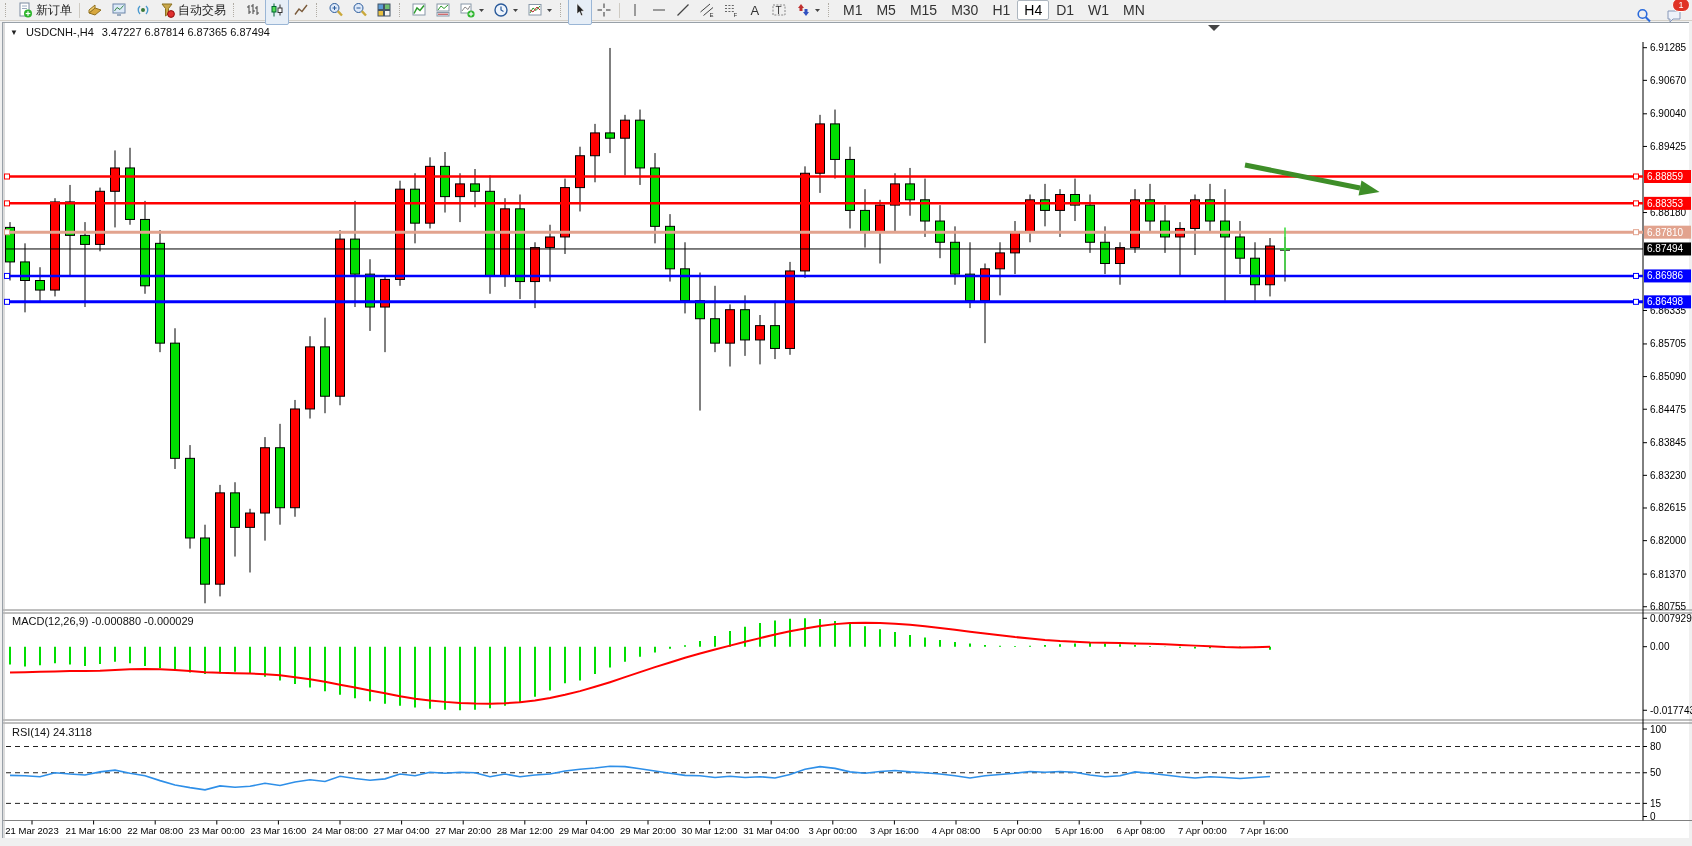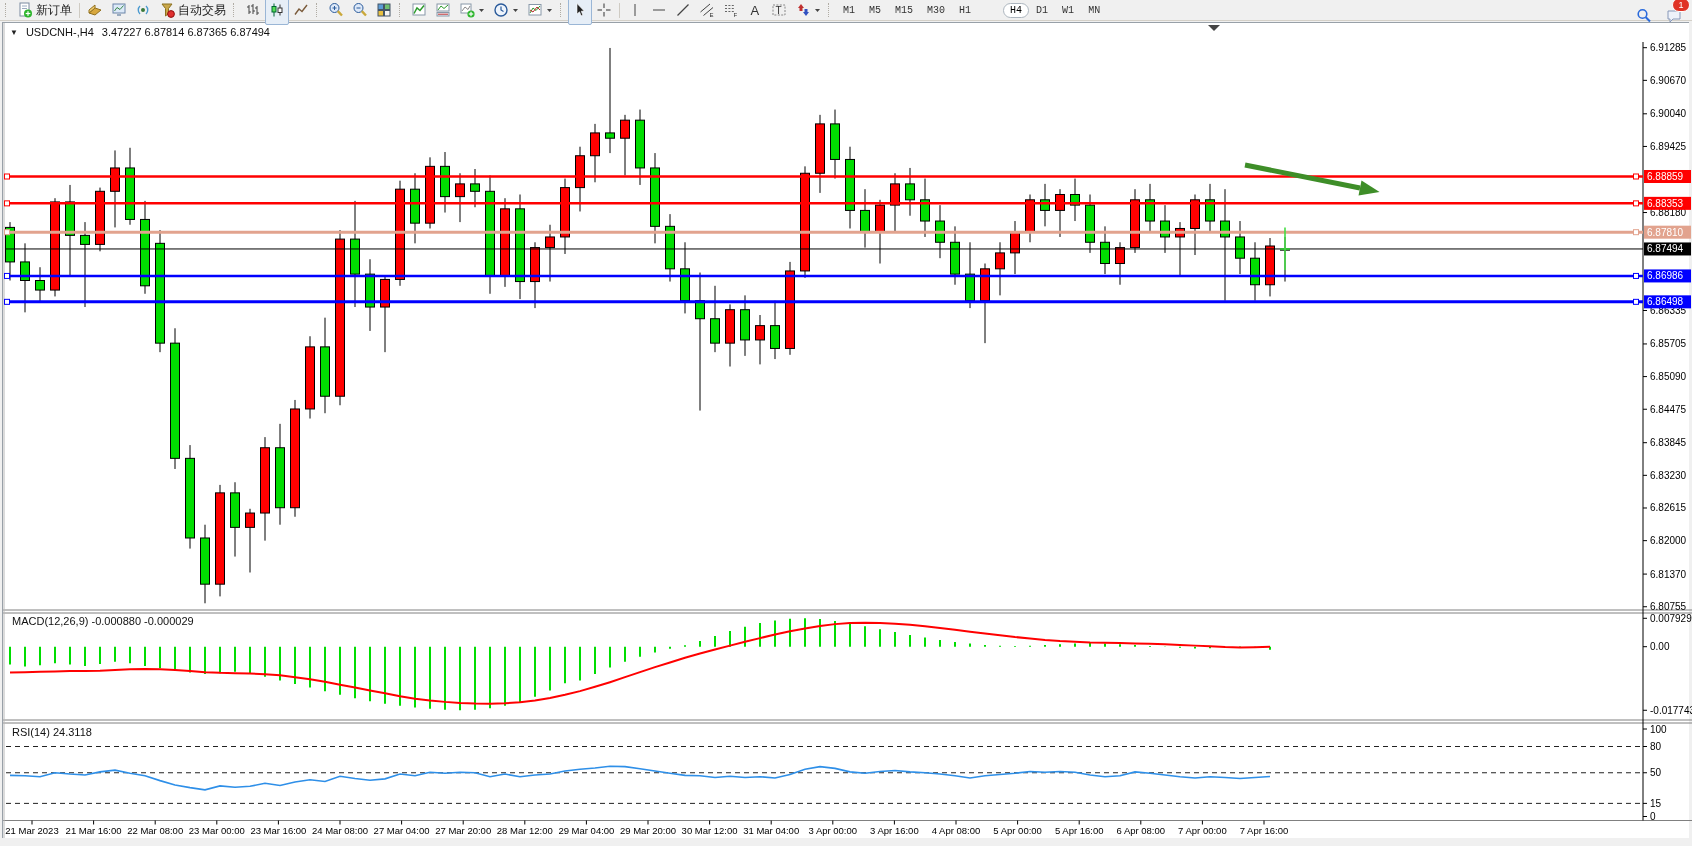--- a/index.html
+++ b/index.html
@@ -8,22 +8,22 @@
   
   #toolbar{position:absolute;left:0;top:0;width:1692px;height:21px;
            background:#f0f0f0;border-bottom:1px solid #d4d0c8;
            display:flex;align-items:center;padding-left:2px;box-sizing:border-box;z-index:30;}
   .tb{display:flex;align-items:center;height:19px;padding:4px 3px;gap:3px;
       font-size:12px;color:#222;border:1px solid transparent;white-space:nowrap;}
   .tb.on{background:#e6eef7;border:1px solid #9ab6d6;border-radius:2px;}
   .grip{width:4px;height:14px;border-left:1px dotted #b0aca4;margin:0 3px;}
   .sep{width:1px;height:15px;background:#cfcbc3;margin:0 3px;}
   .tbi{display:inline-flex;width:16px;height:16px;}
-  .tf{padding:1px 6px;font-size:10px;color:#333;border:1px solid transparent;font-family:Liberation Mono, monospace;}
-  .tf.on{background:#fff;border:1px solid #adb6bf;border-radius:8px;color:#000;margin-left:25px;}
+  .tf{padding:1px 6px;font-size:14px;color:#333;border:1px solid transparent;}
+  .tf.on{background:#fff;border:1px solid #adb6bf;border-radius:2px;color:#000;}
   #tb-right{position:absolute;right:6px;top:1px;display:flex;align-items:center;gap:6px;}
   #notif-badge{position:absolute;right:-5px;top:-4px;min-width:12px;height:12px;border-radius:7px;
                background:#e03224;color:#fff;font-size:9px;line-height:12px;text-align:center;
                padding:0 2px;border:1px solid #fff;}
   
   #window{position:absolute;left:2px;top:22px;width:1687px;height:818px;
           border:1px solid #98a0a8;background:#fff;box-sizing:border-box;z-index:1;}
   #symbol-bar{position:absolute;left:10px;top:26px;z-index:20;font-size:11px;color:#111;
               display:flex;gap:8px;align-items:center;}
   #symbol-bar .tri{font-size:8px;color:#222;}

